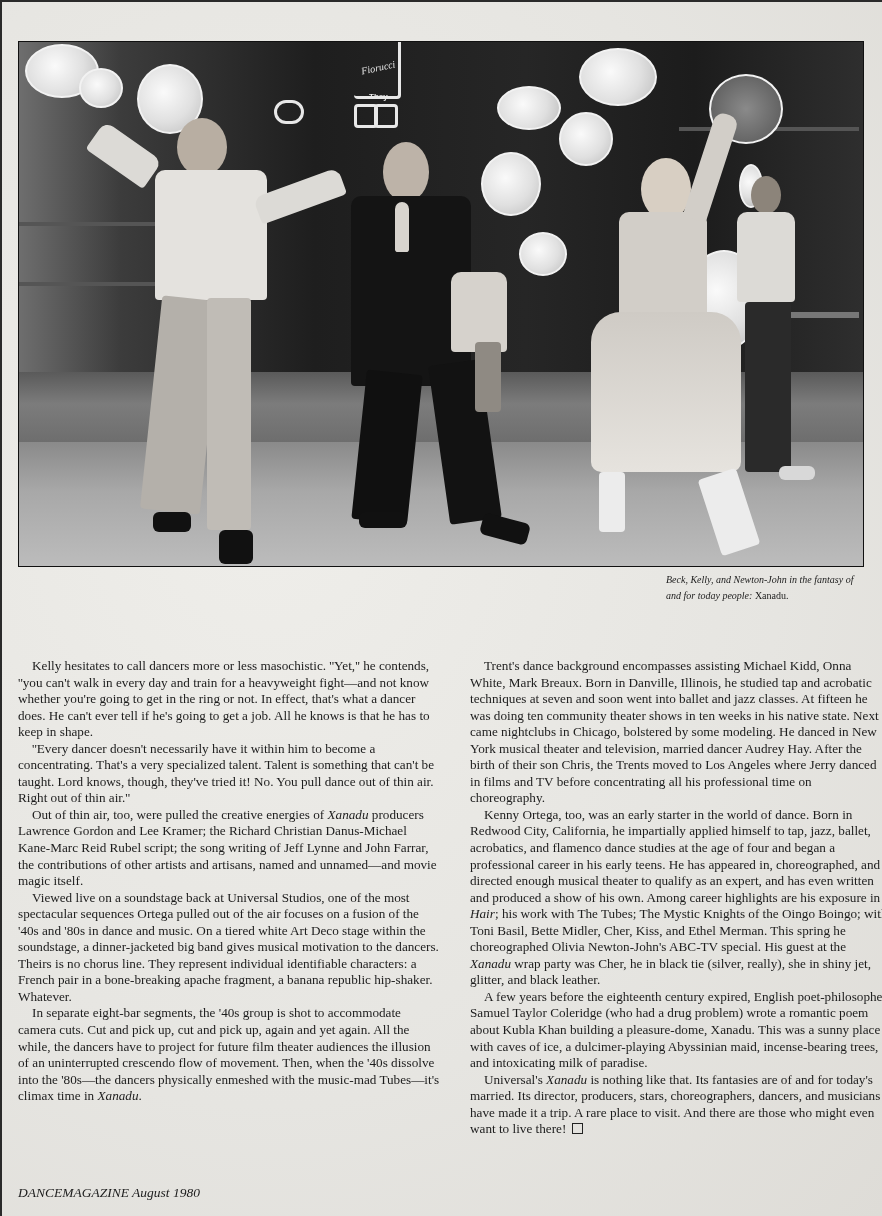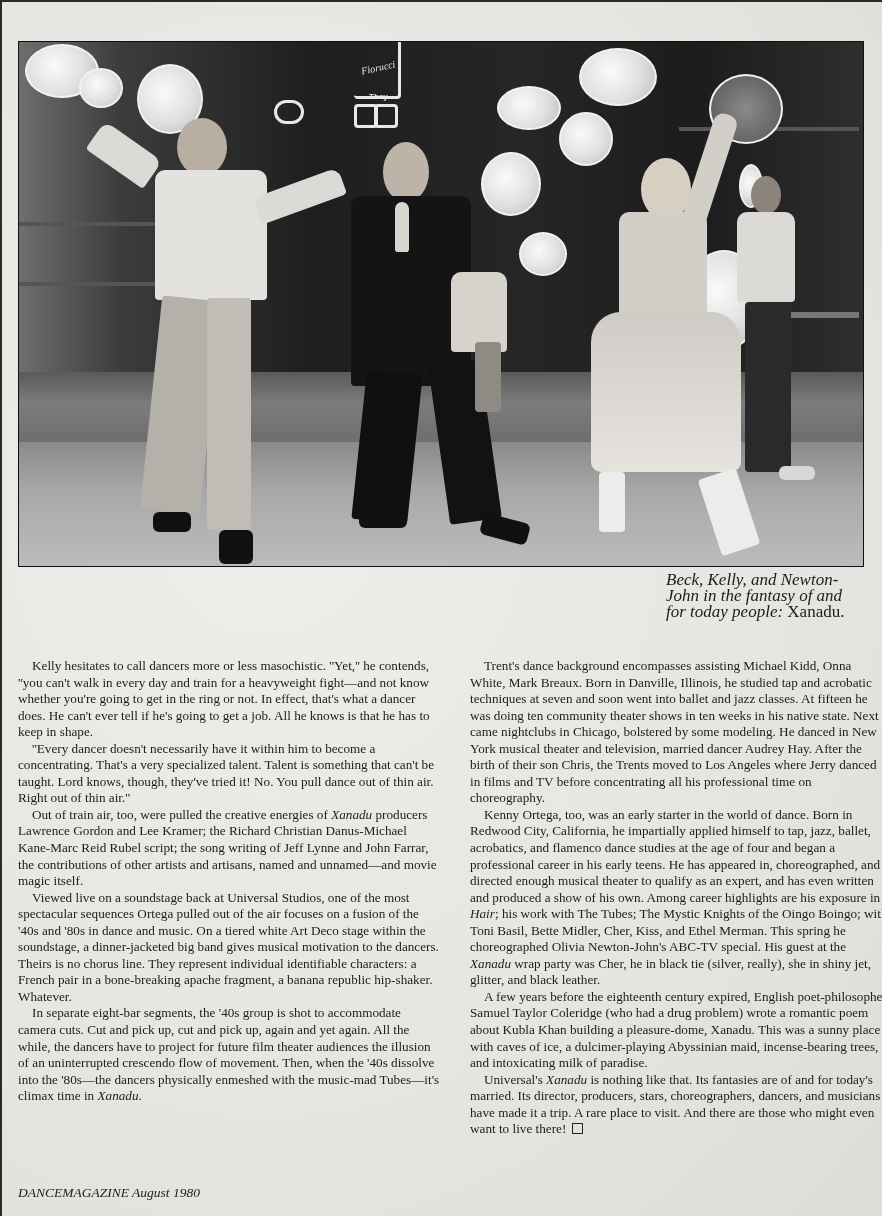--- a/index.html
+++ b/index.html
@@ -11,21 +11,21 @@
   .photo .counter{position:absolute;left:0;top:330px;width:100%;height:80px;background:linear-gradient(180deg,#5a5a5a,#7c7c7c 40%,#6a6a6a);}
   .photo .floor{position:absolute;left:0;top:400px;width:100%;height:124px;background:linear-gradient(180deg,#8a8a8a 0%,#a8a8a8 40%,#bcbcbc 100%);}
   .photo .shelf{position:absolute;background:#555;}
   .neon{position:absolute;border:3px solid #e8e8e8;border-radius:4px;}
   .hat{position:absolute;border-radius:50%;background:radial-gradient(circle at 40% 40%,#fafafa 0%,#e0e0e0 55%,#bdbdbd 100%);border:2px solid #f2f2f2;}
   .figure{position:absolute;}
   .fig-head{position:absolute;border-radius:50%;background:#c8c0b6;}
   .fig-body{position:absolute;border-radius:10px 10px 4px 4px;}
   .fig-leg{position:absolute;border-radius:4px;}
   .shoe{position:absolute;border-radius:6px;background:#111;}
-  .caption{position:absolute;left:664px;top:570px;width:200px;font-size:17px;line-height:16px;font-style:italic;color:#1c1c1c;}
+  .caption{position:absolute;left:664px;top:570px;width:200px;font-size:10px;line-height:16px;font-style:italic;color:#1c1c1c;}
   .caption .roman{font-style:normal;}
   .col{position:absolute;top:656px;width:424px;font-size:13.2px;line-height:16.55px;text-align:left;color:#1c1c1c;}
   .col.left{left:16px;}
   .col.right{left:468px;width:418px;}
   .col p{margin:0;text-indent:14px;}
   .col p.noindent{text-indent:0;}
   .col i{font-style:italic;}
   .footer-left{position:absolute;left:16px;top:1183px;font-size:13.5px;font-style:italic;color:#1c1c1c;}
   .footer-right{position:absolute;left:888px;top:1183px;font-size:13.5px;font-style:italic;color:#1c1c1c;}
   .endmark{display:inline-block;width:9px;height:9px;border:1px solid #222;vertical-align:-1px;margin-left:2px;}
@@ -108,21 +108,21 @@
   </div>
 
   <div class="caption">
     <span>Beck, Kelly, and Newton-John in the fantasy of and for today people:</span>
     <span class="roman">Xanadu.</span>
   </div>
 
   <div class="col left">
     <p>Kelly hesitates to call dancers more or less masochistic. ''Yet,'' he contends, ''you can't walk in every day and train for a heavyweight fight—and not know whether you're going to get in the ring or not. In effect, that's what a dancer does. He can't ever tell if he's going to get a job. All he knows is that he has to keep in shape.</p>
     <p>''Every dancer doesn't necessarily have it within him to become a concentrating. That's a very specialized talent. Talent is something that can't be taught. Lord knows, though, they've tried it! No. You pull dance out of thin air. Right out of thin air.''</p>
-    <p><span>Out of train air, too, were pulled the creative energies of </span><i>Xanadu</i><span> producers Lawrence Gordon and Lee Kramer; the Richard Christian Danus-Michael Kane-Marc Reid Rubel script; the song writing of Jeff Lynne and John Farrar, the contributions of other artists and artisans, named and unnamed—and movie magic itself.</span></p>
+    <p><span>Out of thin air, too, were pulled the creative energies of </span><i>Xanadu</i><span> producers Lawrence Gordon and Lee Kramer; the Richard Christian Danus-Michael Kane-Marc Reid Rubel script; the song writing of Jeff Lynne and John Farrar, the contributions of other artists and artisans, named and unnamed—and movie magic itself.</span></p>
     <p>Viewed live on a soundstage back at Universal Studios, one of the most spectacular sequences Ortega pulled out of the air focuses on a fusion of the '40s and '80s in dance and music. On a tiered white Art Deco stage within the soundstage, a dinner-jacketed big band gives musical motivation to the dancers. Theirs is no chorus line. They represent individual identifiable characters: a French pair in a bone-breaking apache fragment, a banana republic hip-shaker. Whatever.</p>
     <p><span>In separate eight-bar segments, the '40s group is shot to accommodate camera cuts. Cut and pick up, cut and pick up, again and yet again. All the while, the dancers have to project for future film theater audiences the illusion of an uninterrupted crescendo flow of movement. Then, when the '40s dissolve into the '80s—the dancers physically enmeshed with the music-mad Tubes—it's climax time in </span><i>Xanadu</i><span>.</span></p>
   </div>
 
   <div class="col right">
     <p>Trent's dance background encompasses assisting Michael Kidd, Onna White, Mark Breaux. Born in Danville, Illinois, he studied tap and acrobatic techniques at seven and soon went into ballet and jazz classes. At fifteen he was doing ten community theater shows in ten weeks in his native state. Next came nightclubs in Chicago, bolstered by some modeling. He danced in New York musical theater and television, married dancer Audrey Hay. After the birth of their son Chris, the Trents moved to Los Angeles where Jerry danced in films and TV before concentrating all his professional time on choreography.</p>
     <p><span>Kenny Ortega, too, was an early starter in the world of dance. Born in Redwood City, California, he impartially applied himself to tap, jazz, ballet, acrobatics, and flamenco dance studies at the age of four and began a professional career in his early teens. He has appeared in, choreographed, and directed enough musical theater to qualify as an expert, and has even written and produced a show of his own. Among career highlights are his exposure in </span><i>Hair</i><span>; his work with The Tubes; The Mystic Knights of the Oingo Boingo; with Toni Basil, Bette Midler, Cher, Kiss, and Ethel Merman. This spring he choreographed Olivia Newton-John's ABC-TV special. His guest at the </span><i>Xanadu</i><span> wrap party was Cher, he in black tie (silver, really), she in shiny jet, glitter, and black leather.</span></p>
     <p>A few years before the eighteenth century expired, English poet-philosopher Samuel Taylor Coleridge (who had a drug problem) wrote a romantic poem about Kubla Khan building a pleasure-dome, Xanadu. This was a sunny place with caves of ice, a dulcimer-playing Abyssinian maid, incense-bearing trees, and intoxicating milk of paradise.</p>
     <p><span>Universal's </span><i>Xanadu</i><span> is nothing like that. Its fantasies are of and for today's married. Its director, producers, stars, choreographers, dancers, and musicians have made it a trip. A rare place to visit. And there are those who might even want to live there!</span> <span class="endmark"></span></p>
   </div>

